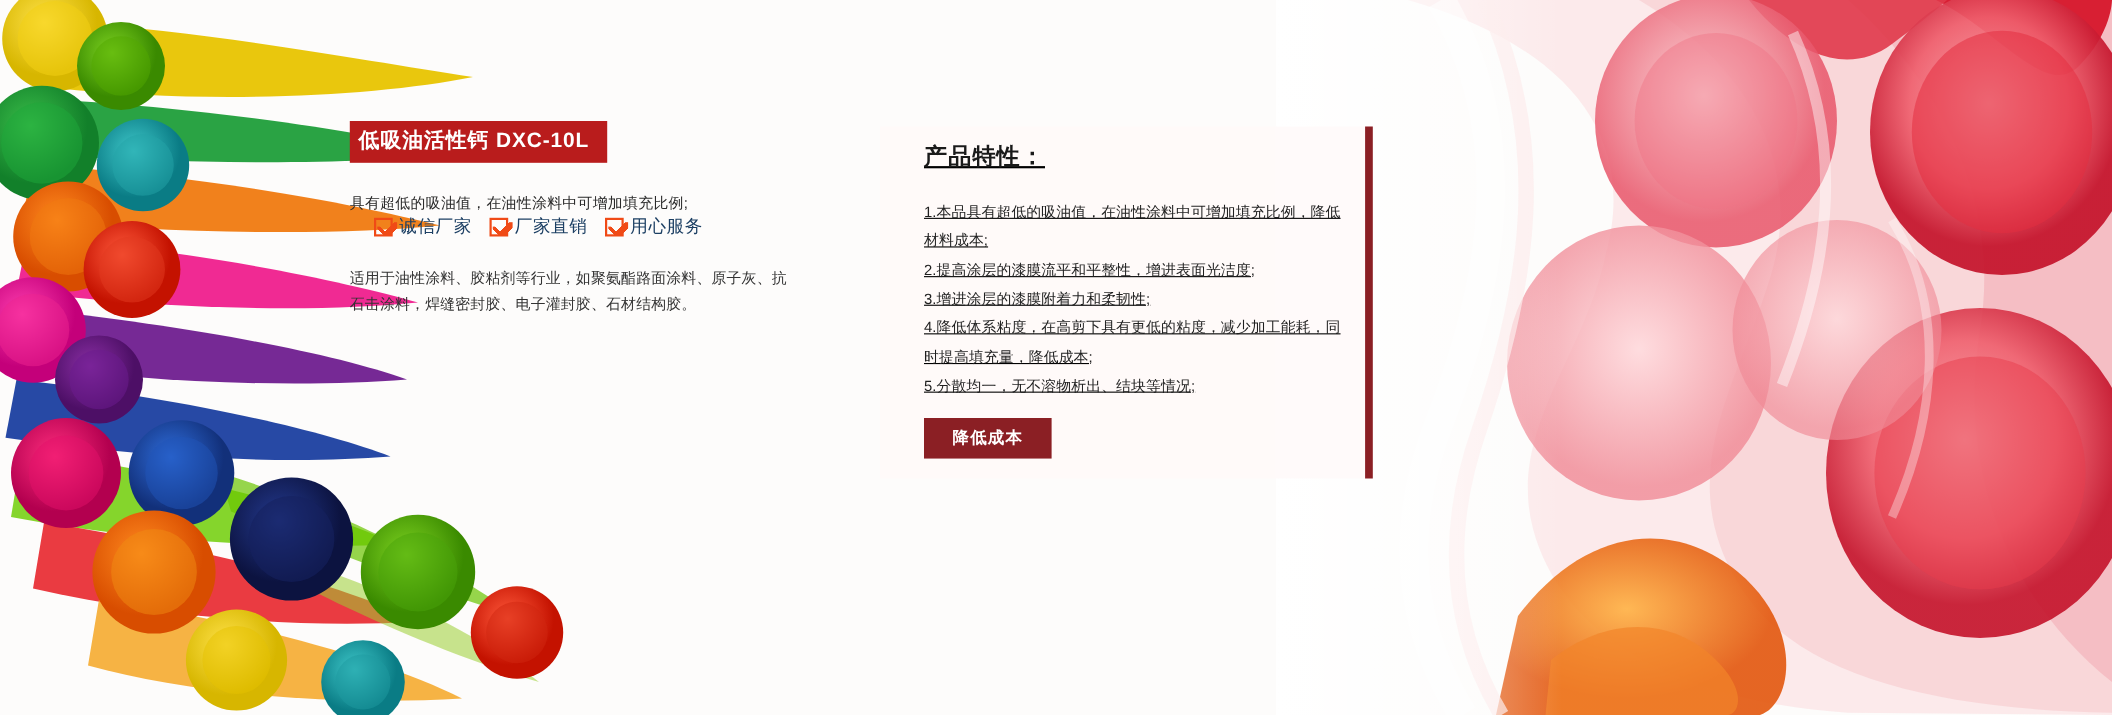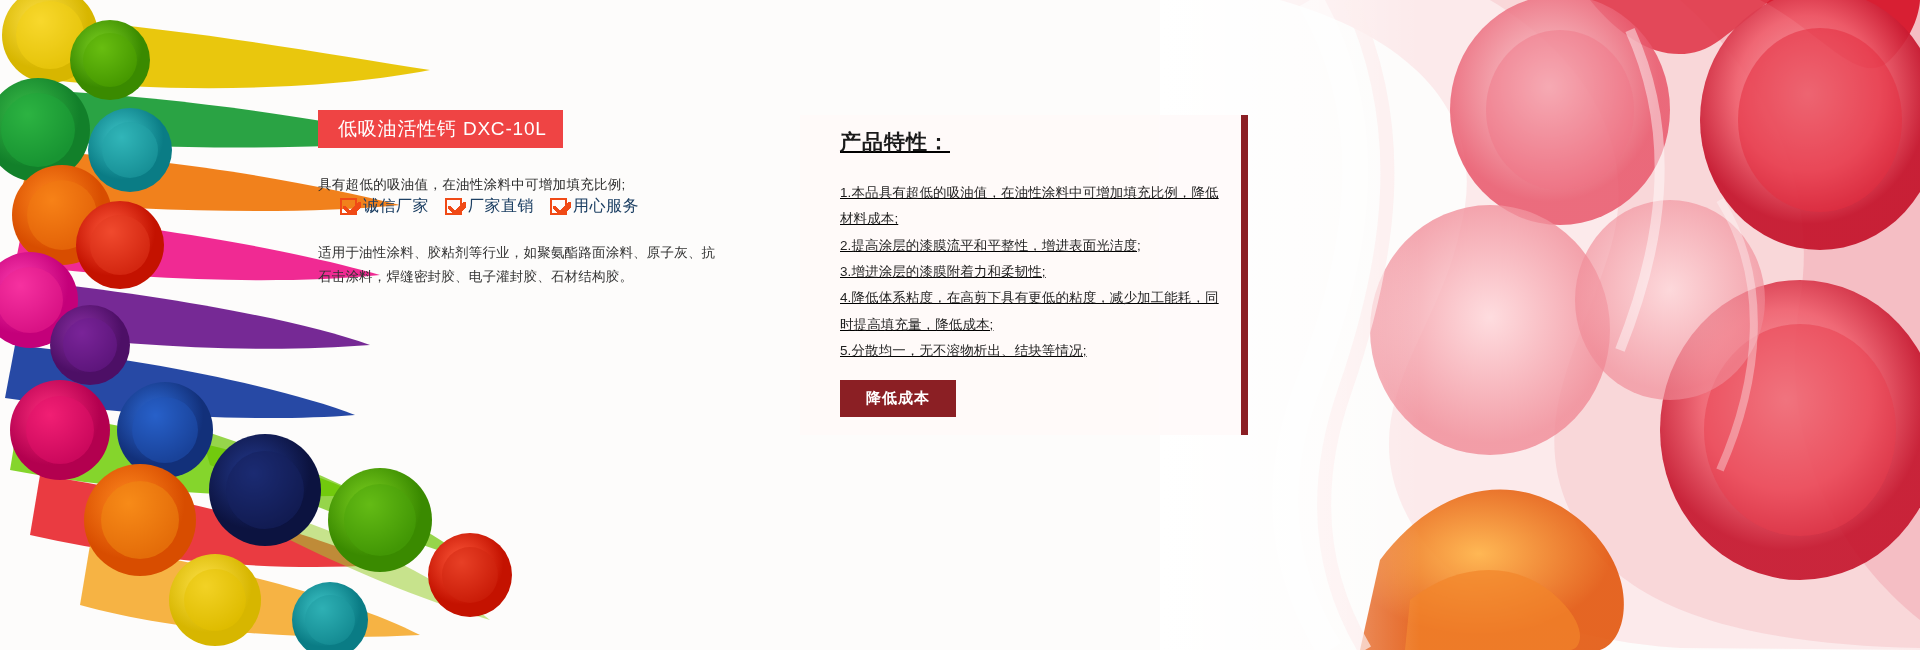--- a/index.html
+++ b/index.html
@@ -18,26 +18,26 @@
   .art-left { position:absolute; left:0; top:0; width:640px; height:650px; overflow:hidden; }
 
   
   .art-right { position:absolute; right:0; top:0; width:760px; height:650px; overflow:hidden; }
 
   
   .left-col { position:absolute; left:318px; top:110px; width:420px; }
 
   .title-badge {
     display:inline-block;
-    background:#ef4444;
+    background:#b91c1c;
     color:#ffffff;
     font-size:19px;
-    font-weight:normal;
+    font-weight:bold;
     letter-spacing:.8px;
-    padding:9px 16px 10px 20px;
+    padding:9px 16px 10px 8px;
     line-height:1;
     white-space:nowrap;
   }
 
   .subline {
     margin-top:28px;
     font-size:13.5px;
     color:#2a2a2a;
     letter-spacing:.3px;
     white-space:nowrap;

